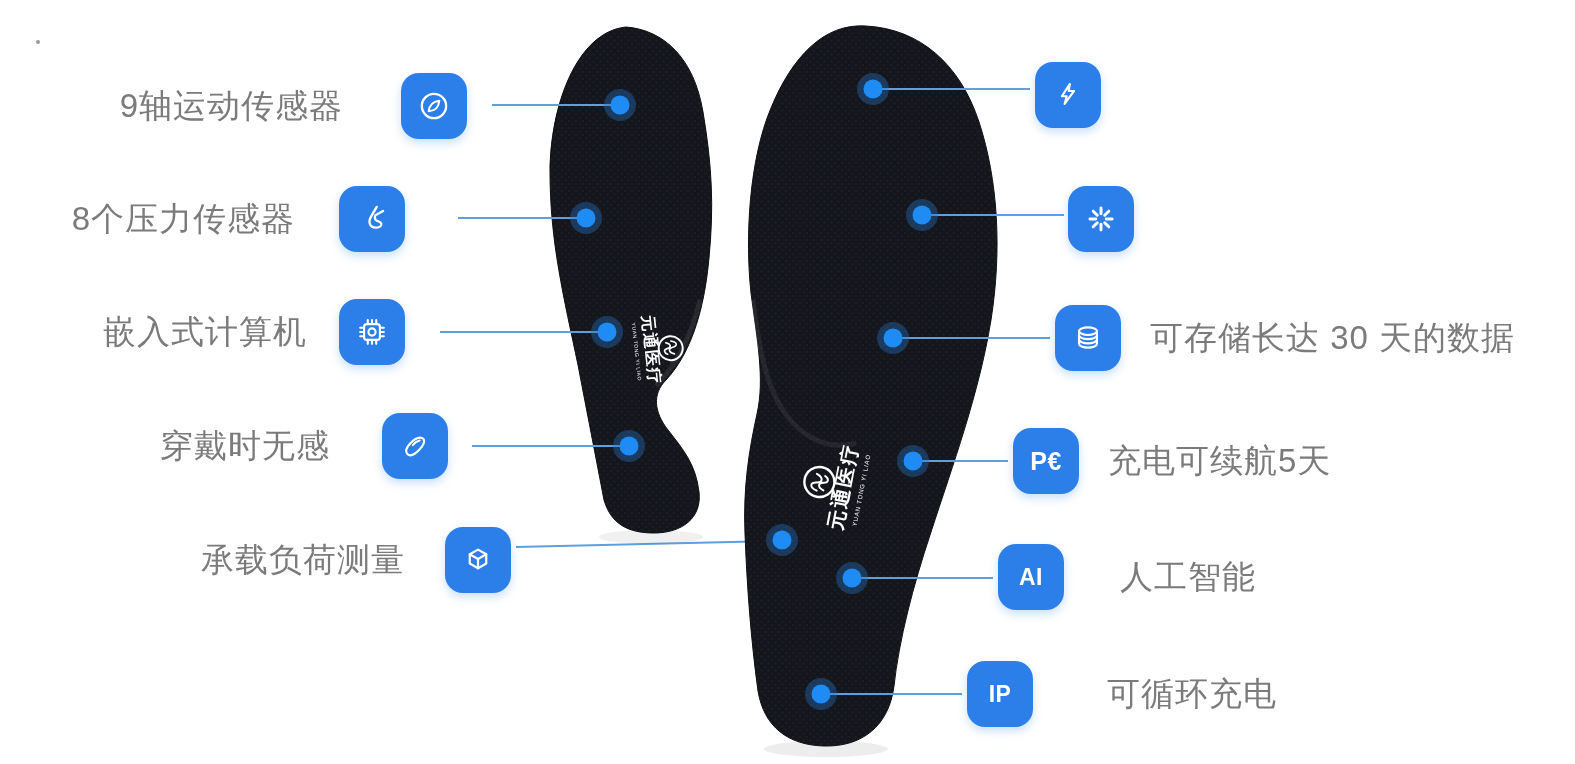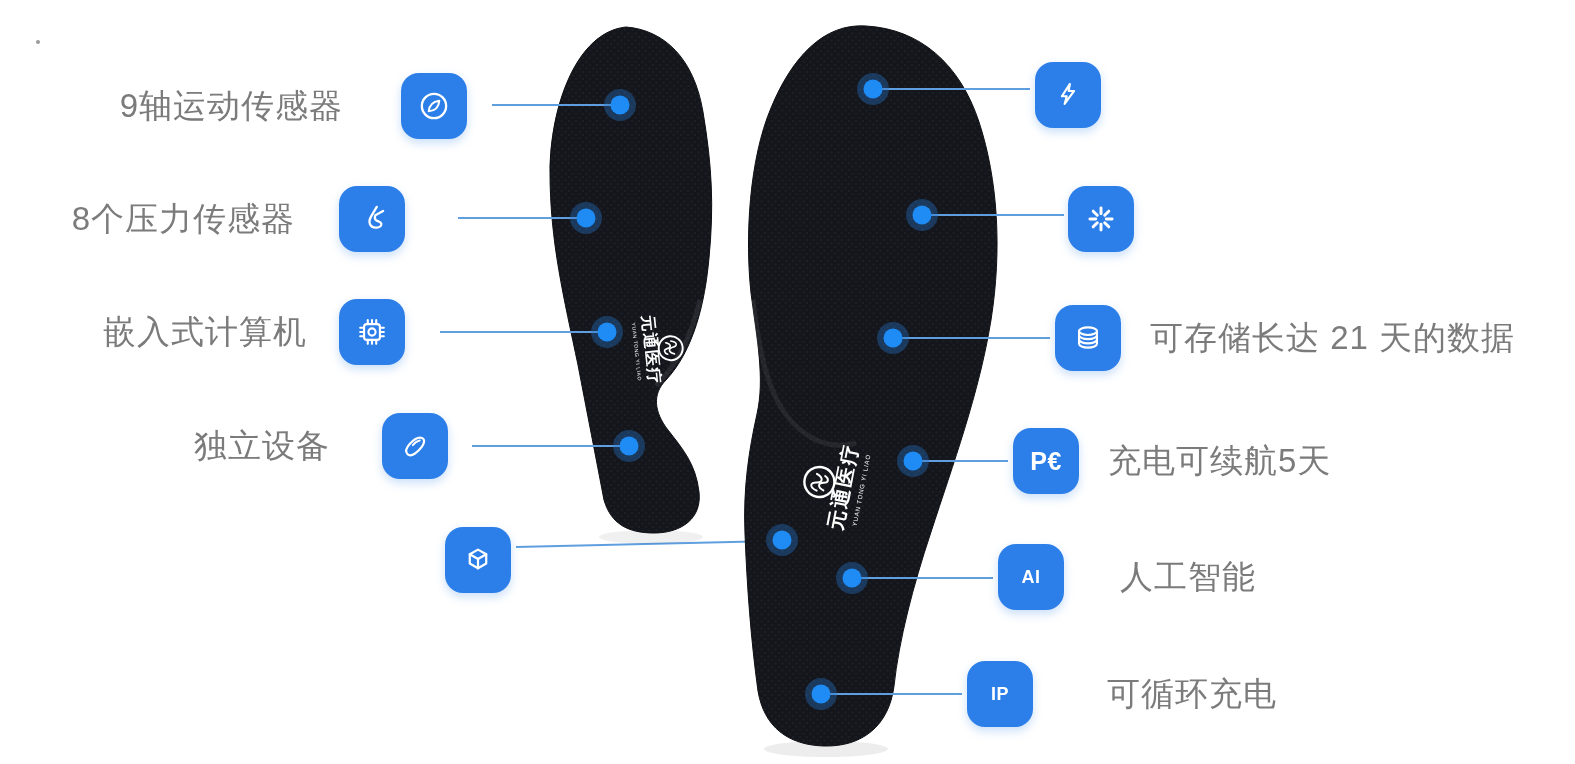--- a/index.html
+++ b/index.html
@@ -21,21 +21,21 @@
   }
   .feat-label{
     font-size:33px;color:var(--label-gray);letter-spacing:1px;white-space:nowrap;
   }
   .badge{
     width:66px;height:66px;border-radius:18px;background:var(--accent-blue);
     display:flex;align-items:center;justify-content:center;flex:0 0 66px;
     box-shadow:0 4px 10px rgba(44,126,233,0.25);
   }
   .badge-letters{
-    color:#fff;font-weight:bold;font-size:18px;letter-spacing:0.5px;
+    color:#fff;font-weight:bold;font-size:23px;letter-spacing:0.5px;
   }
   .badge svg{display:block;}
   .icon-stroke{stroke:#fff;fill:none;stroke-linecap:round;stroke-linejoin:round;}
   .c-line{stroke:var(--line-blue);stroke-width:2;}
   .c-dot-halo{fill:#2473C8;opacity:0.38;}
   .c-dot-core{fill:var(--dot-blue);}
   .stray-mark{
     position:absolute;left:36px;top:40px;width:4px;height:4px;border-radius:50%;
     background:#9a9a9a;z-index:2;
   }
@@ -192,30 +192,31 @@
         <circle class="icon-stroke" cx="18" cy="18" r="3.4" stroke-width="2"></circle>
         <path class="icon-stroke" stroke-width="2" d="M14,10.5 V6.8 M18,10.5 V6.8 M22,10.5 V6.8
                  M14,25.5 V29.2 M18,25.5 V29.2 M22,25.5 V29.2
                  M10.5,14 H6.8 M10.5,18 H6.8 M10.5,22 H6.8
                  M25.5,14 H29.2 M25.5,18 H29.2 M25.5,22 H29.2"></path>
       </svg>
     </div>
   </div>
 
   <div class="feat" style="top:413px;right:1127px;gap:52px">
-    <span class="feat-label">独立设备</span>
+    <span class="feat-label">穿戴时无感</span>
     <div class="badge">
       <svg width="38" height="38" viewBox="0 0 36 36">
         <path class="icon-stroke" stroke-width="2.1" d="M11,25.8 C8.6,23.2 9.6,19.6 13.2,15.8 C17,11.8 21.6,9.2 24.6,10.4 C27.4,11.5 27.2,15 24.4,18.8 C21.6,22.5 14.6,29.5 11,25.8 Z"></path>
         <path class="icon-stroke" stroke-width="1.8" d="M22.5,12.8 C20,13.3 17.6,15 15.9,17.3"></path>
       </svg>
     </div>
   </div>
 
   <div class="feat" style="top:527px;right:1064px;gap:40px">
+    <span class="feat-label">承载负荷测量</span>
     <div class="badge">
       <svg width="38" height="38" viewBox="0 0 36 36">
         <path class="icon-stroke" stroke-width="2.1" d="M18,8.2 L25.8,12.6 L18,17 L10.2,12.6 Z"></path>
         <path class="icon-stroke" stroke-width="2.1" d="M10.2,12.6 L10.2,21.4 L18,25.8 L18,17"></path>
         <path class="icon-stroke" stroke-width="2.1" d="M25.8,12.6 L25.8,21.4 L18,25.8"></path>
       </svg>
     </div>
   </div>
 
   <div class="feat" style="top:62px;left:1035px;gap:34px">
@@ -245,21 +246,21 @@
 
   <div class="feat" style="top:305px;left:1055px;gap:29px">
     <div class="badge">
       <svg width="38" height="38" viewBox="0 0 36 36">
         <ellipse class="icon-stroke" cx="18" cy="11.5" rx="8.5" ry="3.6" stroke-width="2"></ellipse>
         <path class="icon-stroke" stroke-width="2" d="M9.5,11.5 V23.5 A8.5,3.6 0 0 0 26.5,23.5 V11.5"></path>
         <path class="icon-stroke" stroke-width="2" d="M9.5,15.5 A8.5,3.6 0 0 0 26.5,15.5"></path>
         <path class="icon-stroke" stroke-width="2" d="M9.5,19.5 A8.5,3.6 0 0 0 26.5,19.5"></path>
       </svg>
     </div>
-    <span class="feat-label">可存储长达 21 天的数据</span>
+    <span class="feat-label">可存储长达 30 天的数据</span>
   </div>
 
   <div class="feat" style="top:428px;left:1013px;gap:29px">
     <div class="badge">
       <span class="badge-letters" style="font-size:25px">P€</span>
     </div>
     <span class="feat-label">充电可续航5天</span>
   </div>
 
   <div class="feat" style="top:544px;left:998px;gap:56px">

